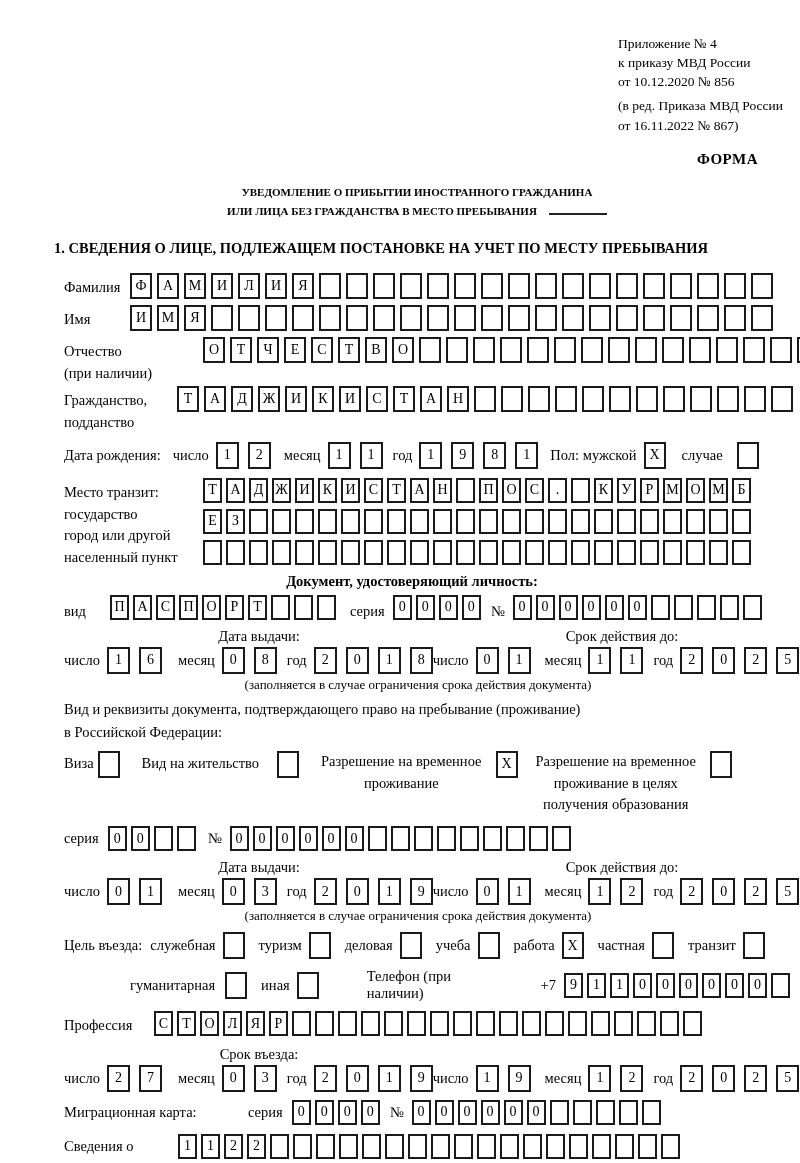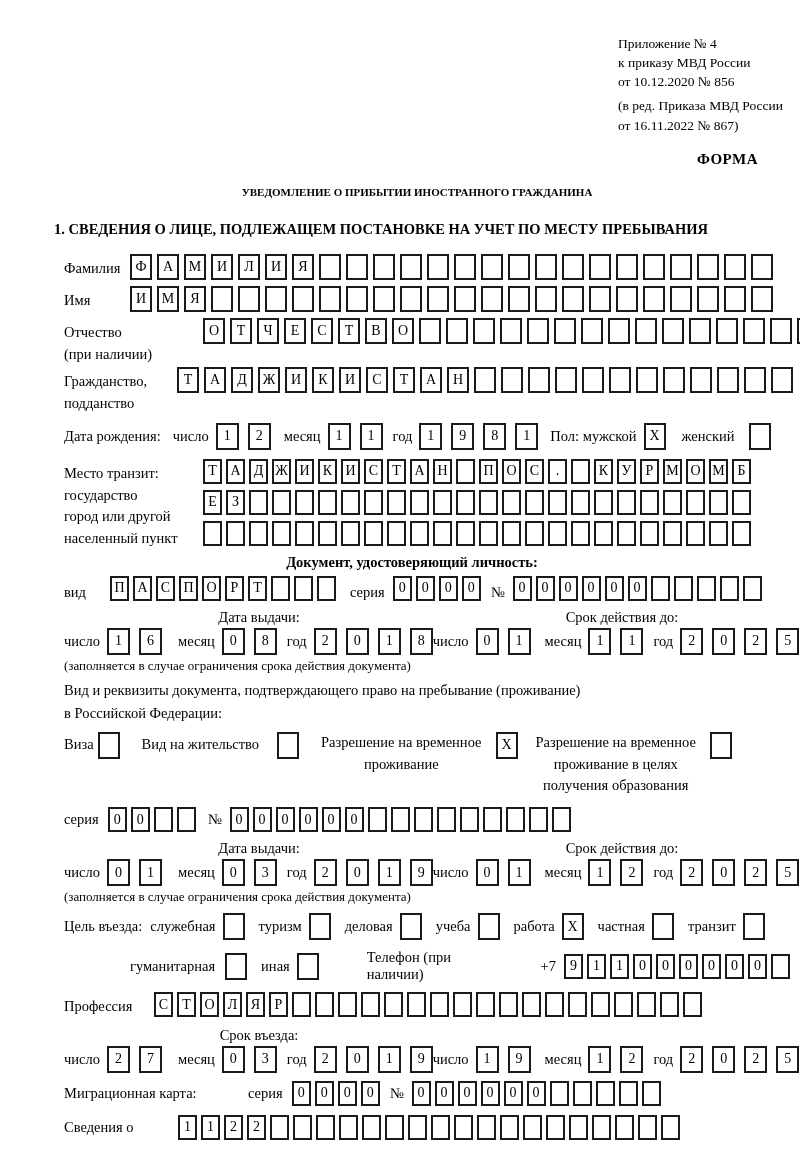--- a/index.html
+++ b/index.html
@@ -42,21 +42,21 @@
   .stack { display: flex; flex-direction: column; }
   .stack .cells { margin-bottom: 6px; }
 
   .dheads { display: flex; margin-bottom: 2px; }
   .dheads .h1 { width: 390px; text-align: center; }
   .dheads .h2 { flex: 1; text-align: center; }
   .daterow { display: flex; align-items: center; }
   .daterow .half1 { display: flex; align-items: center; width: 390px; }
   .daterow .half2 { display: flex; align-items: center; }
   .dl { margin-right: 7px; }
-  .note { text-align: left; padding-right: 18px; font-size: 13px; margin: 3px 0 8px 0; }
+  .note { text-align: center; padding-right: 18px; font-size: 13px; margin: 3px 0 8px 0; }
 
   .textline { margin-bottom: 6px; }
 
   .visa-row { display: flex; align-items: flex-start; margin: 4px 0 10px 0; }
   .visa-row .opt-center { text-align: center; line-height: 1.5; padding-top: 4px; }
   .visa-row .cells { margin-top: 2px; }
 
   .inline-opts { display: flex; align-items: center; flex-wrap: nowrap; margin-bottom: 9px; }
   .inline-opts .olbl { margin: 0 7px 0 14px; }
   .inline-opts .olbl.first { margin-left: 8px; }
@@ -74,20 +74,23 @@
     <div>от 10.12.2020 № 856</div>
     <div class="gap"></div>
     <div>(в ред. Приказа МВД России</div>
     <div>от 16.11.2022 № 867)</div>
   </div>
 
   <div class="forma">ФОРМА</div>
 
   <div class="title">
     <div>УВЕДОМЛЕНИЕ О ПРИБЫТИИ ИНОСТРАННОГО ГРАЖДАНИНА</div>
+    <div>
+      <span>ИЛИ ЛИЦА БЕЗ ГРАЖДАНСТВА В МЕСТО ПРЕБЫВАНИЯ</span><span class="blank-line"></span>
+    </div>
   </div>
 
   <div class="sect">1. СВЕДЕНИЯ О ЛИЦЕ, ПОДЛЕЖАЩЕМ ПОСТАНОВКЕ НА УЧЕТ ПО МЕСТУ ПРЕБЫВАНИЯ</div>
 
   <div class="row">
     <span class="lbl w66">Фамилия</span>
     <span class="cells">
         <span class="cell">Ф</span>
         <span class="cell">А</span>
         <span class="cell">М</span>
@@ -225,21 +228,21 @@
     <span class="cells dt">
         <span class="cell">1</span>
         <span class="cell">9</span>
         <span class="cell">8</span>
         <span class="cell">1</span>
       </span>
     <span style="margin-left:12px">Пол: мужской</span>
     <span class="cells box" style="margin-left:7px">
         <span class="cell">X</span>
       </span>
-    <span style="margin-left:16px">женский</span>
+    <span style="margin-left:16px">случае</span>
     <span class="cells box" style="margin-left:14px">
         <span class="cell"></span>
       </span>
   </div>
 
   <div class="row" style="margin-bottom:2px;">
     <span class="lbl w139">
       <span>Место транзит:</span><br>
       <span>государство</span><br>
       <span>город или другой</span><br>

